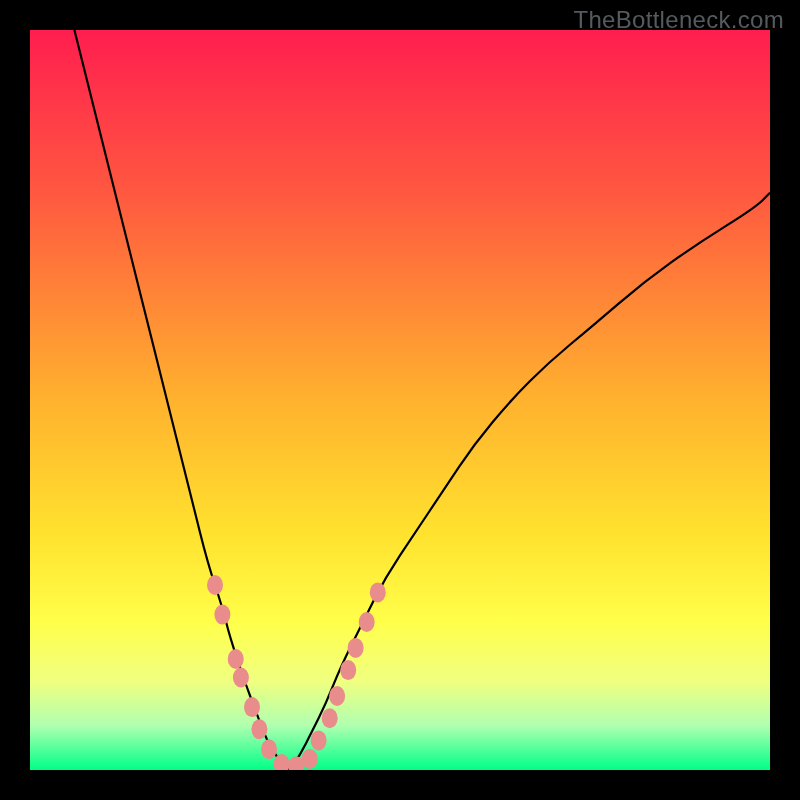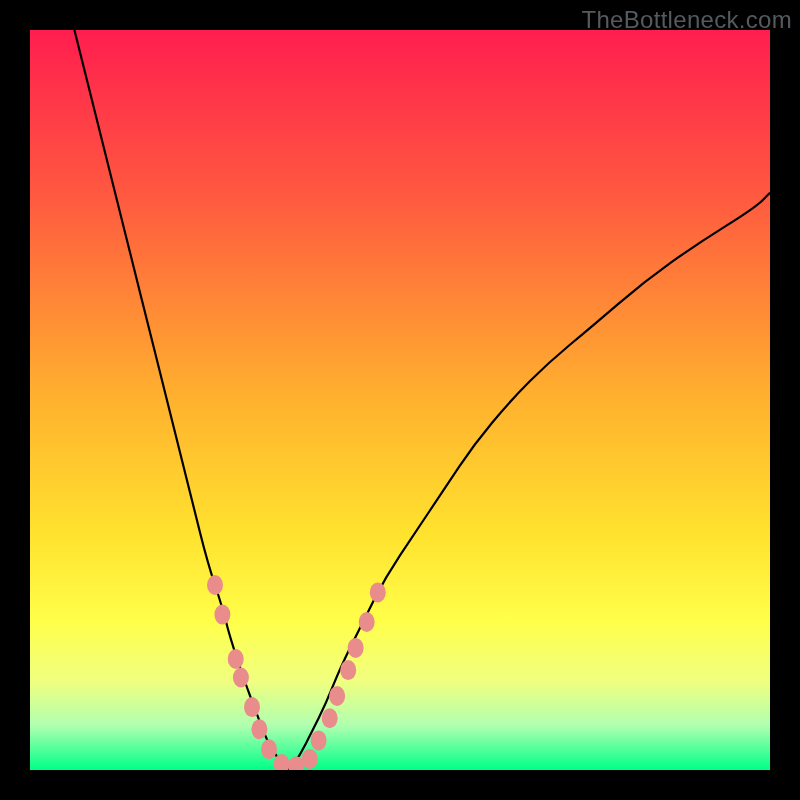--- a/index.html
+++ b/index.html
@@ -1,19 +1,19 @@
 <!DOCTYPE html>
 <html><head>
 <meta charset="utf-8">
 <style>
   * { margin: 0; padding: 0; box-sizing: border-box; }
   body { width: 800px; height: 800px; background: #000; overflow: hidden; position: relative; font-family: Arial, sans-serif; }
   .chart-frame { position: absolute; left: 30px; top: 0; width: 770px; height: 770px; background: #000; }
   .plot-area { position: absolute; left: 30px; top: 30px; width: 740px; height: 740px; overflow: hidden; }
-  .watermark { position: absolute; top: 6px; right: 8px; color: #555a5e; font-size: 24px; font-weight: 400; z-index: 10; letter-spacing: 0.3px; }
+  .watermark { position: absolute; top: 6px; right: 16px; color: #555a5e; font-size: 24px; font-weight: 400; z-index: 10; letter-spacing: 0.3px; }
   svg { position: absolute; inset: 0; }
 </style>
 </head>
 <body>
 
 <div class="watermark">TheBottleneck.com</div>
 
 <div class="chart-frame"></div>
 
 <div class="plot-area">

